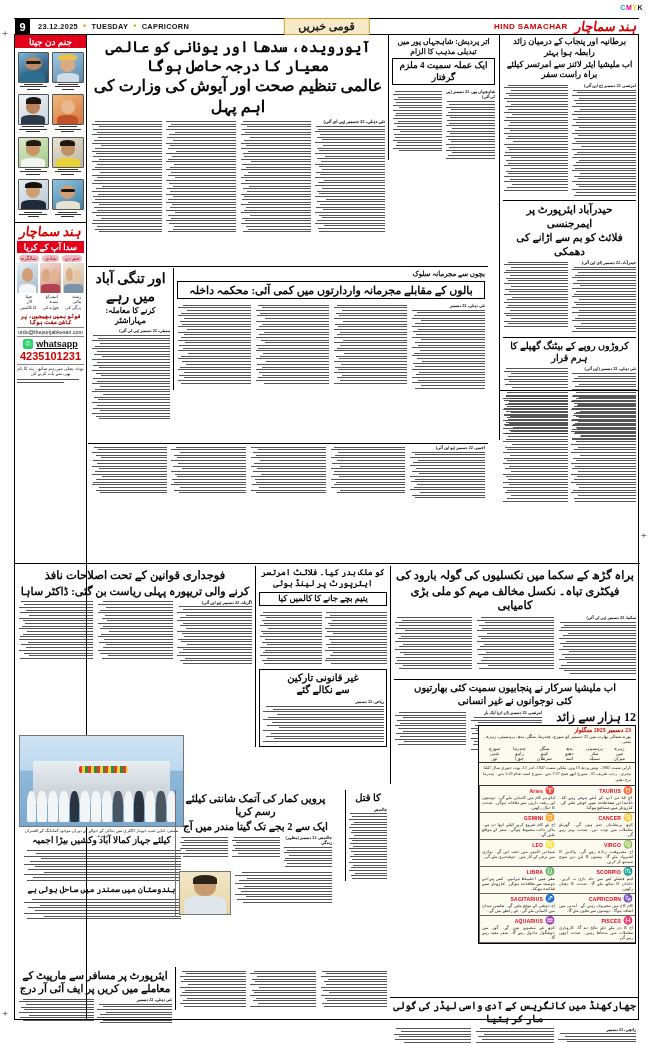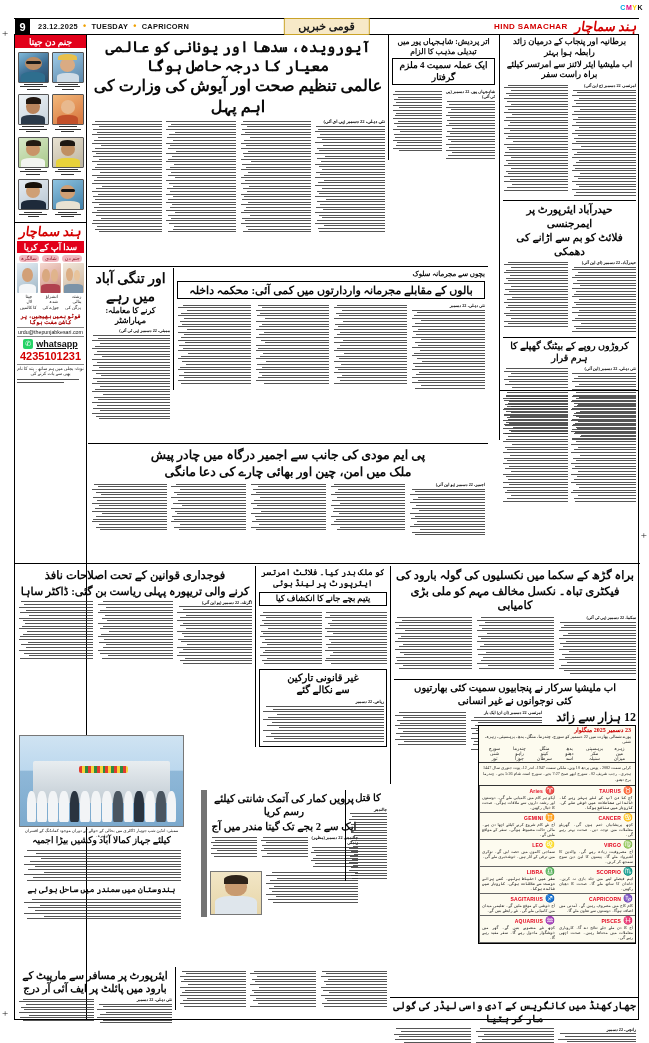--- a/index.html
+++ b/index.html
@@ -1042,24 +1042,20 @@
             <i style="width:97%"></i>
             <i style="width:90%"></i>
             <i style="width:99%"></i>
             <i style="width:94%"></i>
         </div>
       </div>
     </div>
 
     <div class="rule-h" style="position:absolute; left:73px; top:408px; width:400px;"></div>
     <div class="col" style="left:73px; top:410px; width:400px;">
-      <div class="artbox">
-        <div class="hl" style="font-size:12.5px;">پی ایم مودی کی جانب سے اجمیر درگاہ میں چادر پیش</div>
-        <div class="hl" style="font-size:12.5px;margin-top:1px;">ملک میں امن، چین اور بھائی چارے کی دعا مانگی</div>
-      </div>
       <div style="display:flex;gap:4px;padding:0 3px;direction:rtl;">
         <div style="flex:1;" class="faux dense">
           <div style="font-size:4.2px;font-weight:bold;text-align:right;direction:rtl;">اجمیر، 22 دسمبر (یو این آئی)</div>
           <i style="width:97%"></i>
             <i style="width:92%"></i>
             <i style="width:99%"></i>
             <i style="width:88%"></i>
             <i style="width:95%"></i>
             <i style="width:99%"></i>
             <i style="width:91%"></i>
@@ -1328,21 +1324,21 @@
             <i style="width:92%"></i>
             <i style="width:85%"></i>
             <i style="width:97%"></i>
         </div>
       </div>
     </div>
 
     <div class="col" style="left:240px; top:531px; width:135px; border-left:1px solid #000;">
       <div class="artbox">
         <div class="hl" style="font-size:8.4px;">کو ملک بدر کیا۔ فلائٹ امرتسر ایئرپورٹ پر لینڈ ہوئی</div>
-        <div class="boxed-hl hl" style="font-size:8.4px;">یتیم بچے جانے کا انکشاف کیا</div>
+        <div class="boxed-hl hl" style="font-size:8.4px;">یتیم بچے جانے کا کالمیں کیا</div>
       </div>
       <div style="display:flex;gap:3px;padding:0 3px;direction:rtl;">
         <div style="flex:1;" class="faux dense">
           <i style="width:97%"></i>
             <i style="width:92%"></i>
             <i style="width:99%"></i>
             <i style="width:88%"></i>
             <i style="width:95%"></i>
             <i style="width:91%"></i>
             <i style="width:99%"></i>
@@ -1582,21 +1578,21 @@
           <i style="width:99%"></i>
           <i style="width:89%"></i>
           <i style="width:96%"></i>
           <i style="width:92%"></i>
           <i style="width:99%"></i>
           <i style="width:86%"></i>
           <i style="width:97%"></i>
       </div>
     </div>
 
-    <div class="col" style="left:186px; top:755px; width:160px; border-left:6px solid #737373;">
+    <div class="col" style="left:160px; top:755px; width:160px; border-left:1px solid #737373;">
       <div class="artbox">
         <div class="hl" style="font-size:10.5px;">پرویں کمار کی آتمک شانتی کیلئے رسم کریا</div>
         <div class="hl" style="font-size:10.5px;margin-top:1px;">ایک سے 2 بجے تک گیتا مندر میں آج</div>
       </div>
       <div style="display:flex;gap:3px;padding:0 3px;direction:rtl;">
         <div style="flex:1;" class="faux dense">
           <div style="font-size:4.2px;font-weight:bold;text-align:right;direction:rtl;">جالندھر، 22 دسمبر (مظہر) زندگی</div>
           <i style="width:97%"></i>
             <i style="width:92%"></i>
             <i style="width:99%"></i>
@@ -1821,21 +1817,21 @@
             <i style="width:99%"></i>
             <i style="width:93%"></i>
             <i style="width:97%"></i>
             <i style="width:86%"></i>
         </div>
       </div>
     </div>
 
     <div class="col" style="left:0; top:932px; width:160px;">
       <div class="hl" style="font-size:10.5px;text-align:center;padding:2px 3px 0;">ایئرپورٹ پر مسافر سے مارپیٹ کے</div>
-      <div class="hl" style="font-size:10.5px;text-align:center;padding:0 3px;">بارود میں پائلٹ پر ایف آئی آر درج</div>
+      <div class="hl" style="font-size:10.5px;text-align:center;padding:0 3px;">معاملے میں کریں پر ایف آئی آر درج</div>
       <div style="display:flex;gap:3px;padding:1px 3px;direction:rtl;">
         <div style="flex:1;" class="faux dense">
           <div style="font-size:4.2px;font-weight:bold;text-align:right;direction:rtl;">نئی دہلی، 22 دسمبر</div>
           <i style="width:97%"></i>
             <i style="width:91%"></i>
             <i style="width:99%"></i>
             <i style="width:88%"></i>
             <i style="width:95%"></i>
             <i style="width:99%"></i>
             <i style="width:92%"></i>

